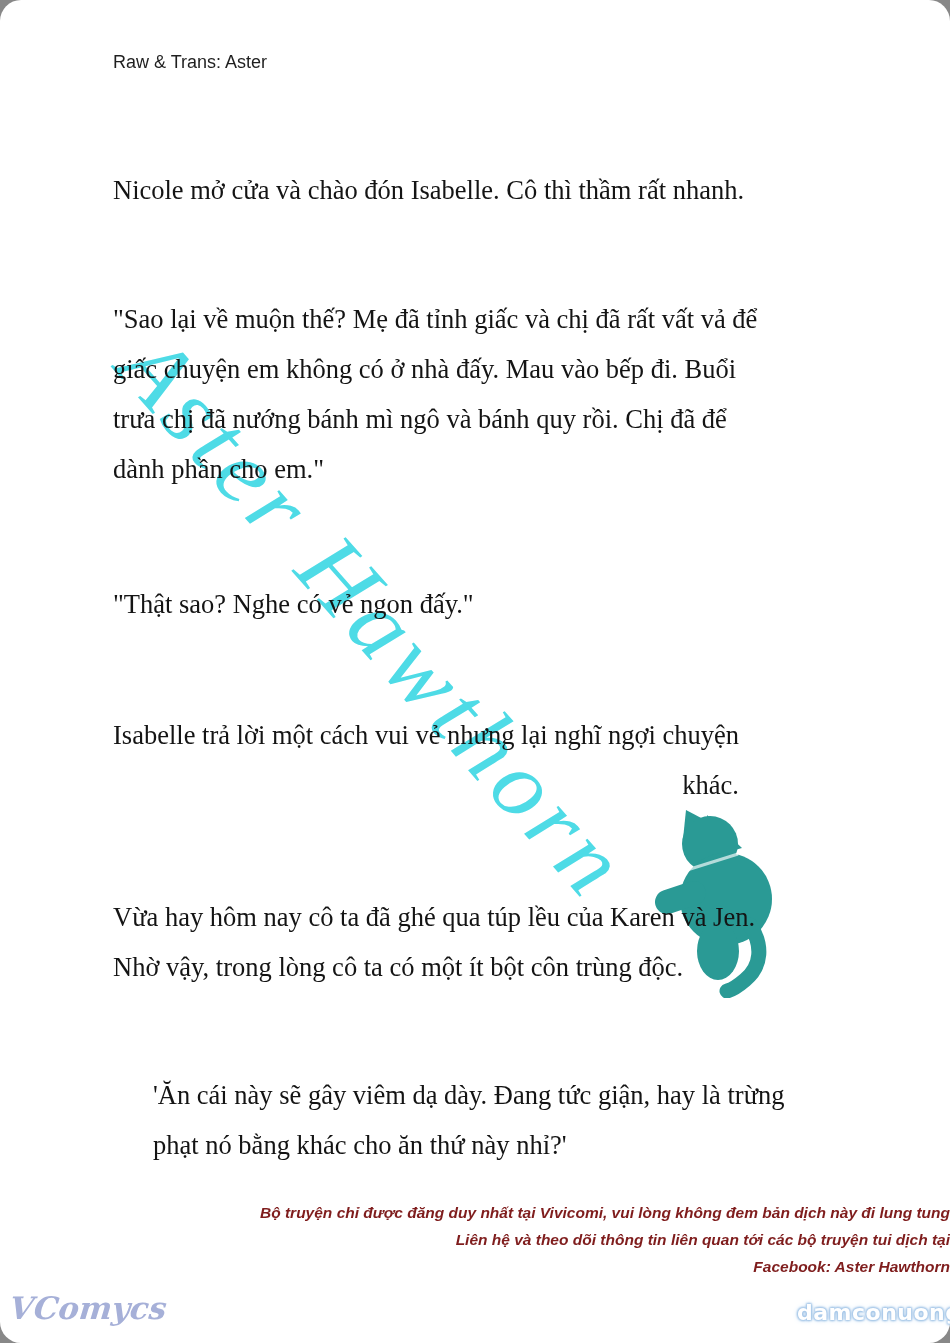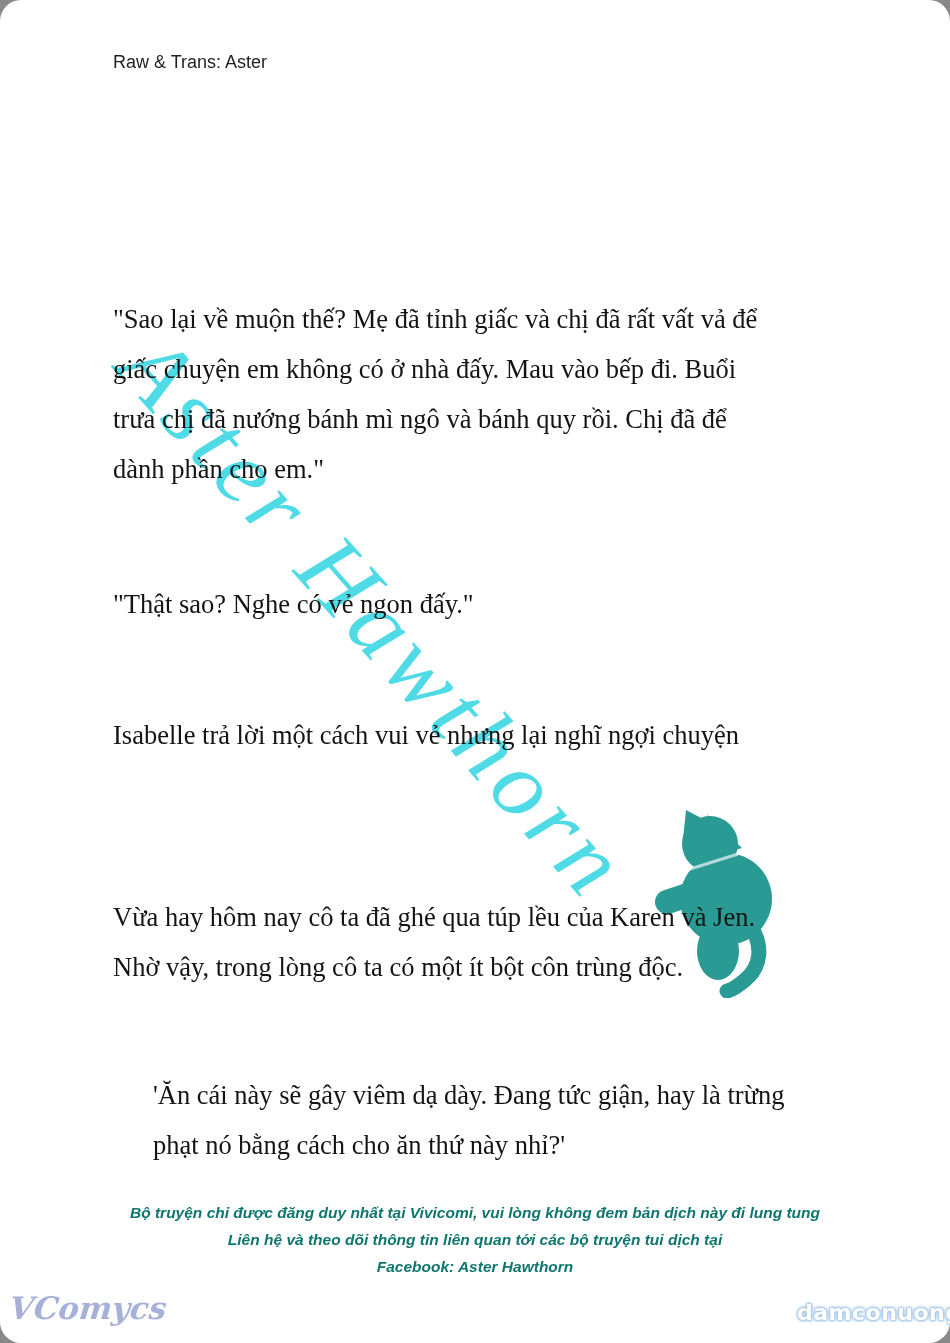--- a/index.html
+++ b/index.html
@@ -41,25 +41,25 @@
     transform-origin:0 0;
     mix-blend-mode:multiply;
     pointer-events:none;
   }
   .cat{
     position:absolute;left:650px;top:803px;
     mix-blend-mode:multiply;
   }
   .footer-note{
     position:absolute;left:0;top:1199px;width:950px;
-    text-align:center;
+    text-align:right;
     font-family:"Liberation Sans", sans-serif;
     font-weight:bold;font-style:italic;
     font-size:15.5px;line-height:27px;
-    color:#0f766e;
+    color:#7f1d1d;
   }
   .vcomycs{
     position:absolute;left:10px;top:1290px;
     font-family:"DejaVu Serif", serif;
     font-style:italic;font-weight:bold;
     font-size:31px;letter-spacing:0px;
     color:#a6b0d8;
     transform:skewX(-6deg);
     white-space:nowrap;
   }
@@ -93,44 +93,48 @@
       <path d="M57 12 L92 45 L60 54 Z"></path>
       <circle cx="60" cy="41" r="28"></circle>
       <ellipse cx="76" cy="96" rx="46" ry="46"></ellipse>
       <ellipse cx="68" cy="148" rx="21" ry="29"></ellipse>
     </g>
     <line x1="44" y1="90" x2="17" y2="99" stroke="#2a9a95" stroke-width="24" stroke-linecap="round"></line>
     <path d="M100 122 C 113 142 112 163 95 177 C 88 183 81 187 77 188" fill="none" stroke="#2a9a95" stroke-width="15" stroke-linecap="round"></path>
     <line x1="37" y1="67" x2="88" y2="51" stroke="#ffffff" stroke-width="3" opacity="0.65"></line>
   </svg>
 
+  <div class="para p1">
+    <div class="bline">Nicole mở cửa và chào đón Isabelle. Cô thì thầm rất nhanh.</div>
+  </div>
 
   <div class="para p2">
     <div class="bline">"Sao lại về muộn thế? Mẹ đã tỉnh giấc và chị đã rất vất vả để</div>
     <div class="bline">giấc chuyện em không có ở nhà đấy. Mau vào bếp đi. Buổi</div>
     <div class="bline">trưa chị đã nướng bánh mì ngô và bánh quy rồi. Chị đã để</div>
     <div class="bline">dành phần cho em."</div>
   </div>
 
   <div class="para p3">
     <div class="bline">"Thật sao? Nghe có vẻ ngon đấy."</div>
   </div>
 
   <div class="para p4">
     <div class="bline">Isabelle trả lời một cách vui vẻ nhưng lại nghĩ ngợi chuyện</div>
+    <div class="bline">khác.</div>
   </div>
 
   <div class="para p5">
     <div class="bline">Vừa hay hôm nay cô ta đã ghé qua túp lều của Karen và Jen.</div>
     <div class="bline">Nhờ vậy, trong lòng cô ta có một ít bột côn trùng độc.</div>
   </div>
 
   <div class="para p6">
     <div class="bline">'Ăn cái này sẽ gây viêm dạ dày. Đang tức giận, hay là trừng</div>
-    <div class="bline">phạt nó bằng cách cho ăn thứ này nhỉ?'</div>
+    <div class="bline">phạt nó bằng khác cho ăn thứ này nhỉ?'</div>
   </div>
 
   <div class="footer-note">
     <div>Bộ truyện chỉ được đăng duy nhất tại Vivicomi, vui lòng không đem bản dịch này đi lung tung</div>
     <div>Liên hệ và theo dõi thông tin liên quan tới các bộ truyện tui dịch tại</div>
     <div>Facebook: Aster Hawthorn</div>
   </div>
 
   <div class="vcomycs">VComycs</div>
 

